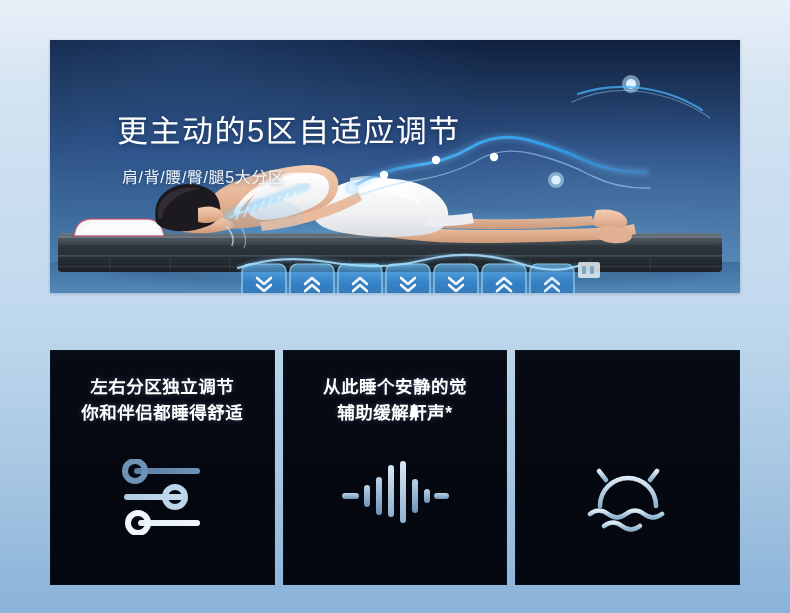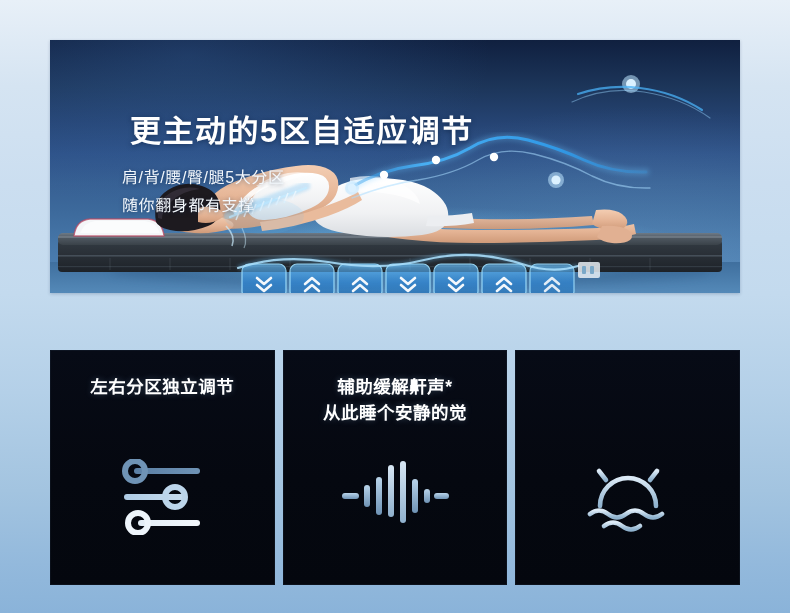--- a/index.html
+++ b/index.html
@@ -47,23 +47,23 @@
   .hero-sheen {
     position:absolute; inset:0;
     background:
       radial-gradient(ellipse 420px 220px at 20% 6%, rgba(60,110,175,.30), rgba(0,0,0,0) 72%),
       radial-gradient(ellipse 520px 260px at 86% 98%, rgba(130,180,220,.26), rgba(0,0,0,0) 70%);
     pointer-events:none;
   }
 
   .hero-title {
     position:absolute;
-    left:80px; top:66px;
+    left:67px; top:66px;
     font-size:31px;
-    font-weight:bold;
+    font-weight:normal;
     color:#ffffff;
     letter-spacing:1.5px;
     text-shadow:0 1px 5px rgba(10,30,60,.55);
     white-space:nowrap;
   }
   .hero-sub {
     position:absolute;
     left:72px; top:124px;
     font-size:16px;
     line-height:28px;
@@ -330,29 +330,29 @@
       <circle cx="506" cy="140" r="8"></circle>
       <circle cx="581" cy="44" r="9"></circle>
     </g>
     <path d="M528 54 q30 -10 62 -6 q34 4 62 22" stroke="#49b2f7" stroke-width="2.2" fill="none" opacity=".75" stroke-linecap="round"></path>
     <path d="M522 62 q34 -16 72 -10 q38 6 66 26" stroke="#9ad5ff" stroke-width="1.2" fill="none" opacity=".45" stroke-linecap="round"></path>
   </svg>
 
   <h1 class="hero-title">更主动的5区自适应调节</h1>
   <div class="hero-sub">
     <div>肩/背/腰/臀/腿5大分区</div>
-    <div>随你翻身都有支撑</div>
   </div>
 </section>
 
 <section class="cards">
 
   <article class="card">
     <div class="card-title">
       <div>左右分区独立调节</div>
+      <div>你和伴侣都睡得舒适</div>
     </div>
     <div class="card-icon">
       <svg viewBox="0 0 96 76" width="96" height="76" aria-hidden="true">
         <defs>
           <linearGradient id="sl1" x1="0" y1="0" x2="1" y2="0">
             <stop offset="0%" stop-color="#5b7fa4"></stop>
               <stop offset="100%" stop-color="#6f93b5"></stop>
           </linearGradient>
           <linearGradient id="sl2" x1="0" y1="0" x2="1" y2="0">
             <stop offset="0%" stop-color="#aecbe4"></stop>
@@ -371,22 +371,22 @@
         <circle cx="61" cy="38" r="10" fill="none" stroke="#bcd5ea" stroke-width="6"></circle>
 
         <rect x="24" y="61" width="62" height="6" rx="3" fill="url(#sl3)"></rect>
         <circle cx="24" cy="64" r="10" fill="none" stroke="#eef5fb" stroke-width="6"></circle>
       </svg>
     </div>
   </article>
 
   <article class="card">
     <div class="card-title">
+      <div>从此睡个安静的觉</div>
       <div>辅助缓解鼾声*</div>
-      <div>从此睡个安静的觉</div>
     </div>
     <div class="card-icon">
       <svg viewBox="0 0 110 80" width="110" height="80" aria-hidden="true">
         <defs>
           <linearGradient id="wvA" x1="0" y1="0" x2="0" y2="1">
             <stop offset="0%" stop-color="#b9d4ea"></stop>
               <stop offset="100%" stop-color="#6f93b5"></stop>
           </linearGradient>
           <linearGradient id="wvB" x1="0" y1="0" x2="0" y2="1">
             <stop offset="0%" stop-color="#d8e7f4"></stop>

